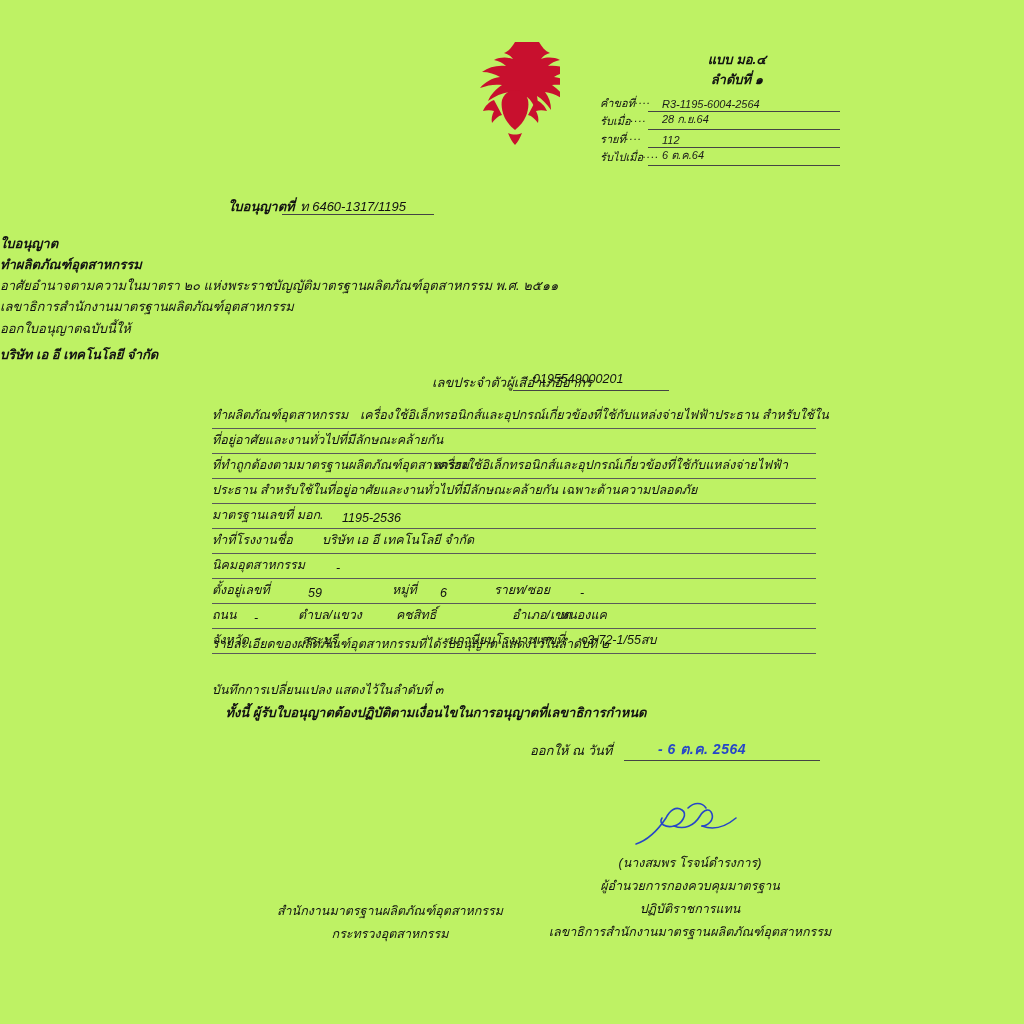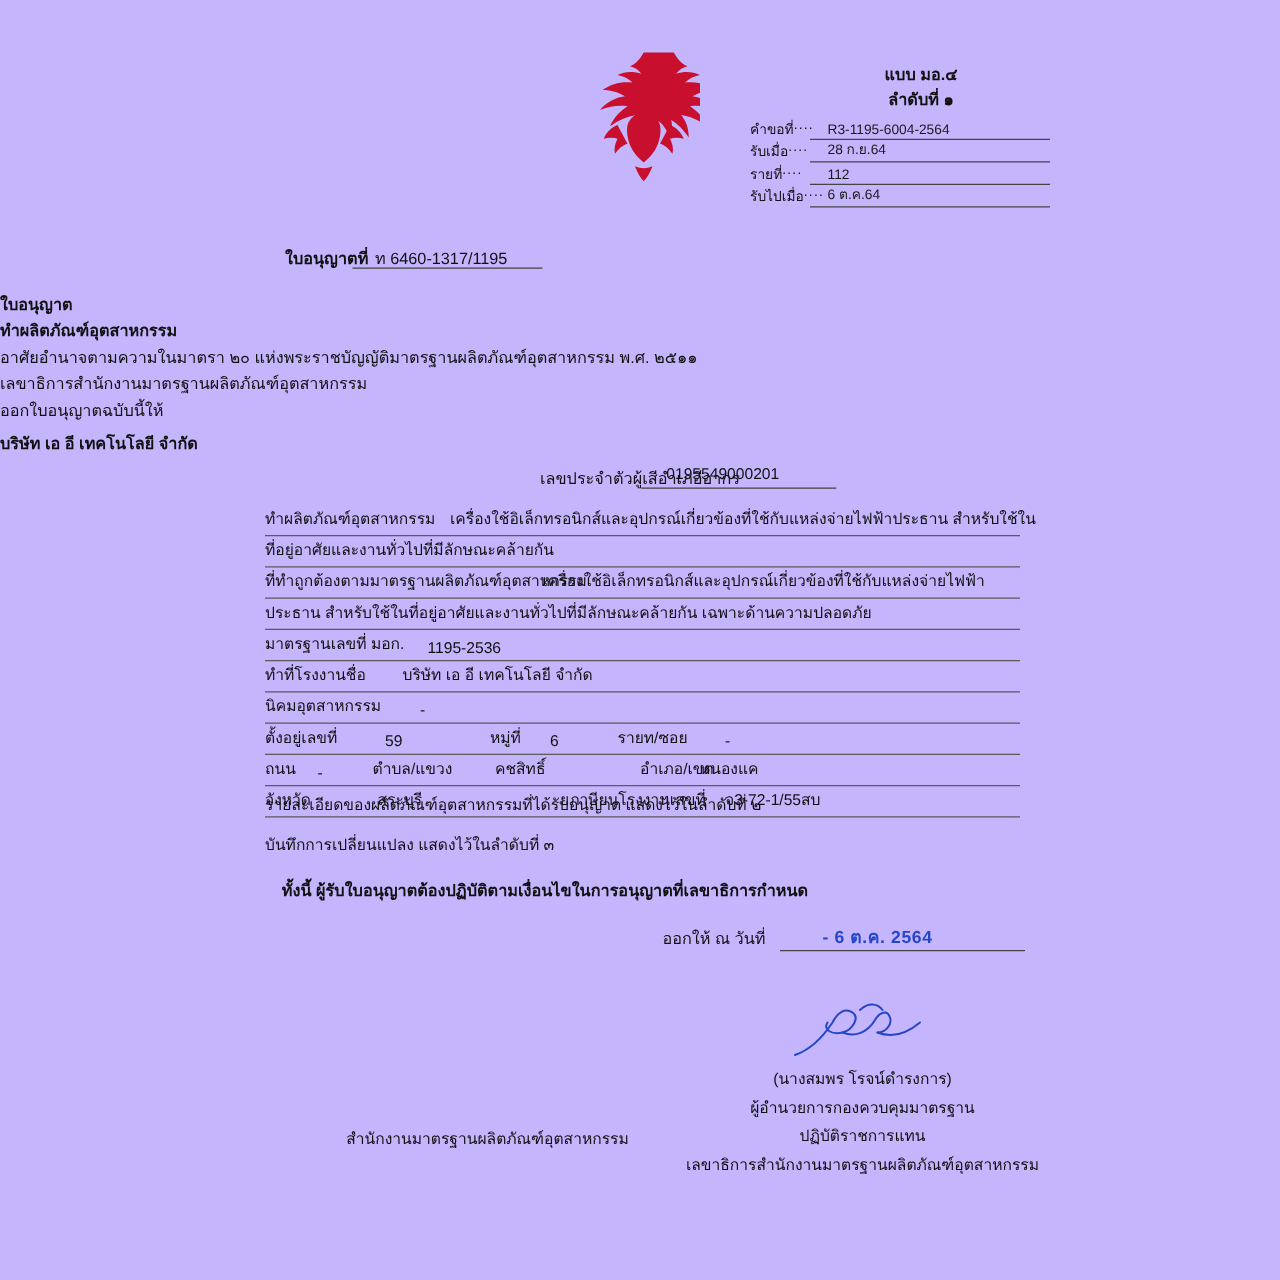--- a/index.html
+++ b/index.html
@@ -13,21 +13,22 @@
     font-family: "Liberation Sans", sans-serif;
     color: #111111;
     position: relative;
     overflow: hidden;
   }
   .page {
     position: absolute;
     left: 0; top: 0;
     width: 1024px;
     height: 1024px;
-    background: #c4b5fd;
+    background: #bef264;
+    font-style: italic;
   }
 
   
   .emblem {
     position: absolute;
     left: 470px;
     top: 38px;
     width: 90px;
     height: 110px;
   }
@@ -163,21 +164,21 @@
     white-space: nowrap;
   }
 
   
   .note {
     position: absolute;
     left: 212px;
     font-size: 12.5px;
   }
   .note1 { top: 634px; }
-  .note2 { top: 666px; text-align: center; }
+  .note2 { top: 680px; text-align: center; }
   .bold-center {
     position: absolute;
     left: 0;
     top: 702px;
     width: 872px;
     text-align: center;
     font-size: 13px;
     font-weight: bold;
   }
 
@@ -383,15 +384,16 @@
 
   <div class="sig-block">
     <div>(นางสมพร โรจน์ดำรงการ)</div>
     <div>ผู้อำนวยการกองควบคุมมาตรฐาน</div>
     <div>ปฏิบัติราชการแทน</div>
     <div>เลขาธิการสำนักงานมาตรฐานผลิตภัณฑ์อุตสาหกรรม</div>
   </div>
 
   <div class="office-block">
     <div>สำนักงานมาตรฐานผลิตภัณฑ์อุตสาหกรรม</div>
+    <div>กระทรวงอุตสาหกรรม</div>
   </div>
 
 </div>
 
 </body></html>

